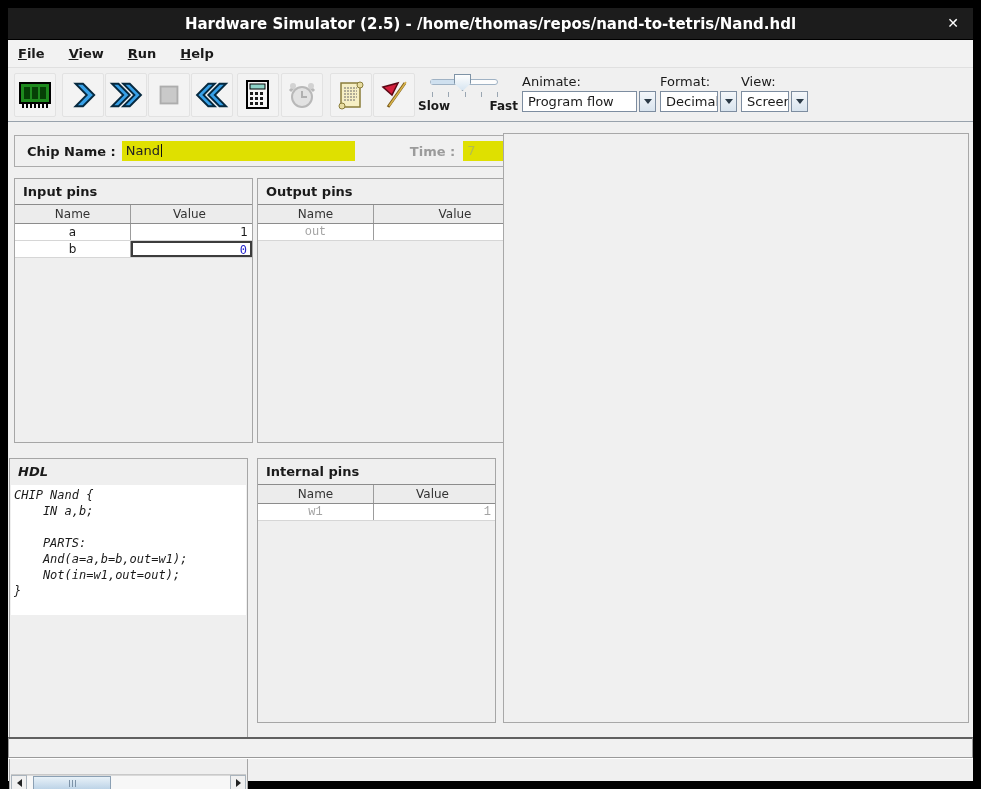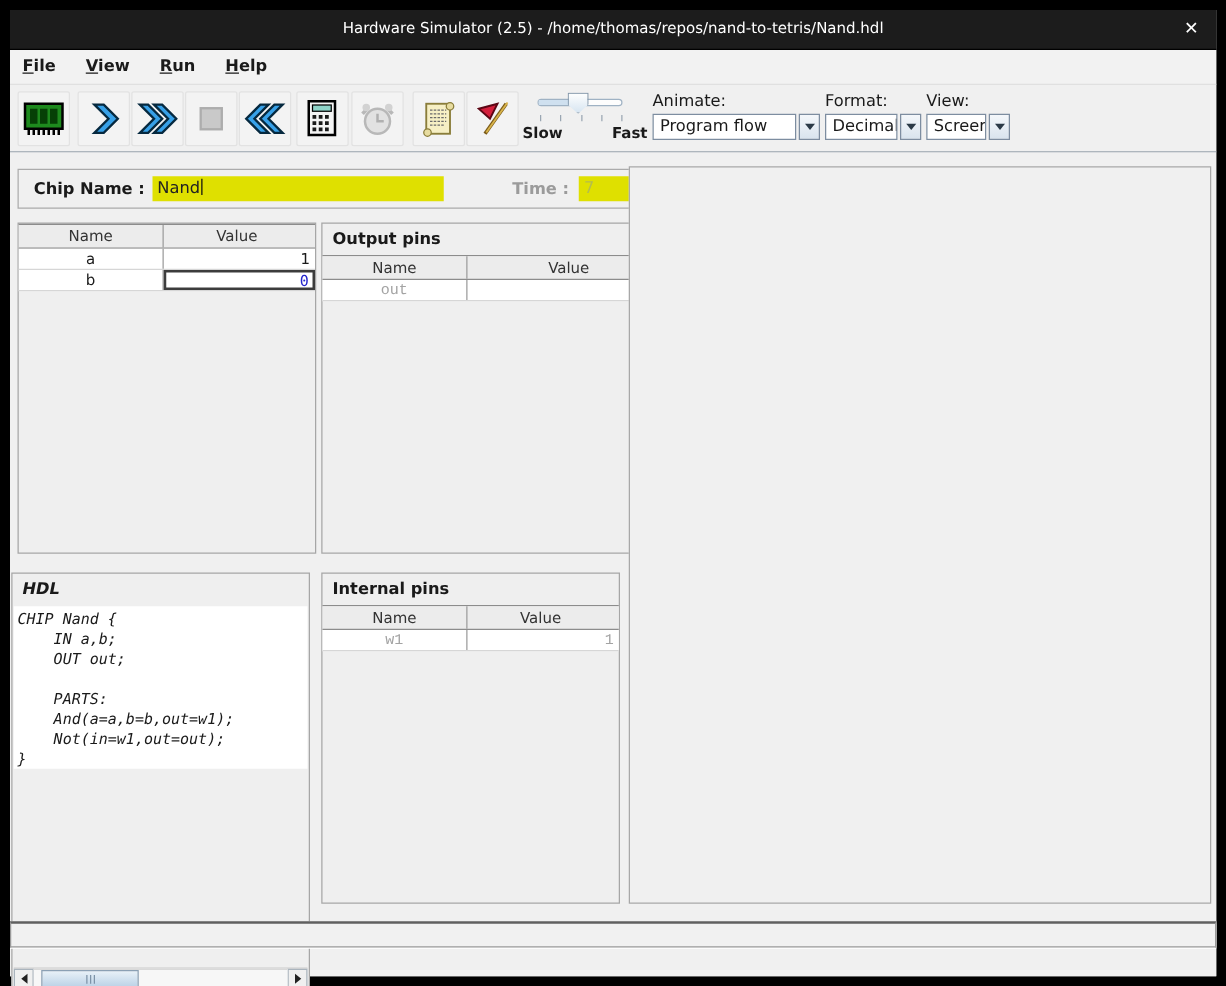--- a/index.html
+++ b/index.html
@@ -4,21 +4,21 @@
 <style>
   * { margin:0; padding:0; box-sizing:border-box; }
   html,body { width:981px; height:789px; background:#000; overflow:hidden;
               font-family:"DejaVu Sans","Liberation Sans",sans-serif; }
 
   .window { position:absolute; left:8px; top:8px; width:965px; height:773px; background:#f0f0f0; }
 
   
   .titlebar { position:relative; height:32px; background:#1c1c1c; border-bottom:1px solid #000; }
   .titlebar .title { position:absolute; left:0; right:0; top:7px; text-align:center;
-                     color:#fff; font-size:12px; font-weight:normal; }
+                     color:#fff; font-size:15px; font-weight:bold; }
   .titlebar .close { position:absolute; right:14px; top:7px; color:#fff; font-size:14px;
                      font-weight:bold; cursor:default; }
 
   
   .menubar { height:28px; background:#f2f2f2; border-bottom:1px solid #e0e0e0;
              display:flex; align-items:center; padding-left:10px; gap:24px; }
   .menu-item { font-size:13px; font-weight:bold; color:#1a1a1a; }
   .menu-key { text-decoration:underline; }
 
   
@@ -279,20 +279,21 @@
   <div class="content">
 
     <div class="chipname-bar">
       <span class="chipname-label">Chip Name :</span>
       <div class="chipname-field"><span>Nand</span><span class="caret"></span></div>
       <span class="time-label">Time :</span>
       <div class="time-field">7</div>
     </div>
 
     <div class="panel" style="left:6px; top:56px; width:239px; height:265px;">
+      <div class="panel-header">Input pins</div>
       <div class="pin-table">
         <div class="pt-row pt-head">
           <div class="pt-name">Name</div>
           <div class="pt-value">Value</div>
         </div>
         <div class="pt-row">
           <div class="pt-name">a</div>
           <div class="pt-value">1</div>
         </div>
         <div class="pt-row">
@@ -314,21 +315,20 @@
           <div class="pt-value gray-pin">0</div>
         </div>
       </div>
     </div>
 
     <div class="panel" style="left:1px; top:336px; width:239px; height:334px;font-style:italic;">
       <div class="panel-header">HDL</div>
       <div class="hdl-code">
         <div class="code-line">CHIP Nand {</div>
         <div class="code-line">    IN a,b;</div>
-        <div class="code-line">    OUT out;</div>
         <div class="code-line"></div>
         <div class="code-line">    PARTS:</div>
         <div class="code-line">    And(a=a,b=b,out=w1);</div>
         <div class="code-line">    Not(in=w1,out=out);</div>
         <div class="code-line">}</div>
       </div>
       <div class="hscroll">
         <div class="sb-btn">
             <div class="tri-left"></div>
           </div>

